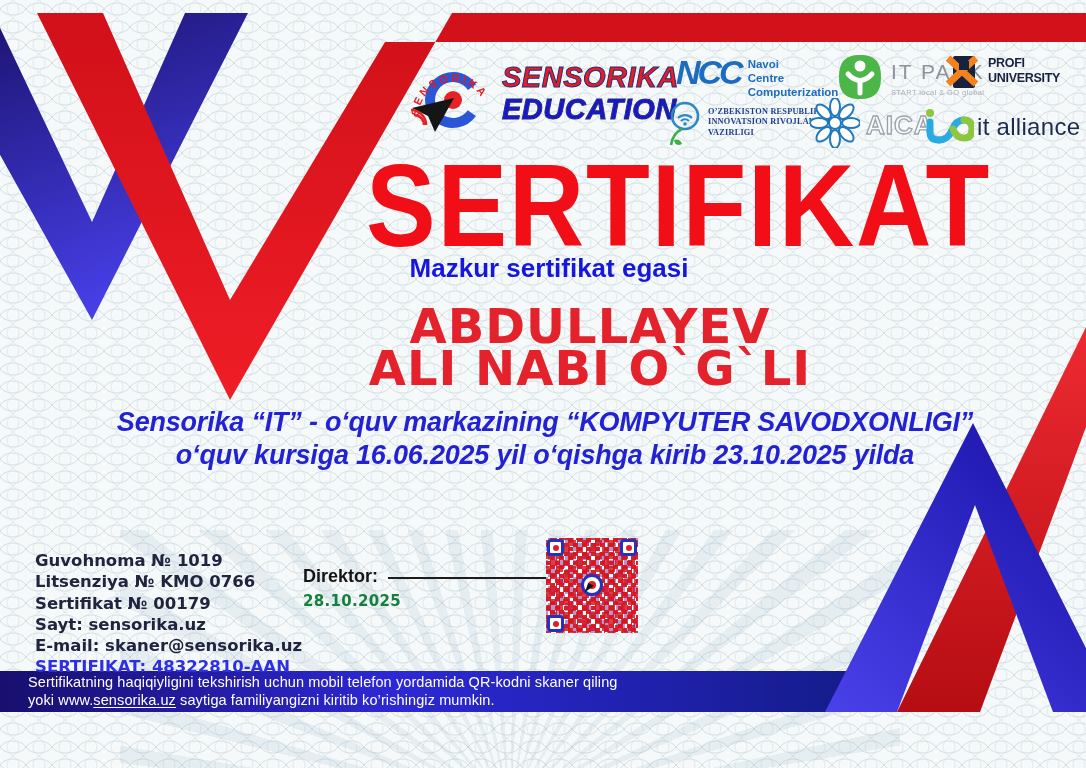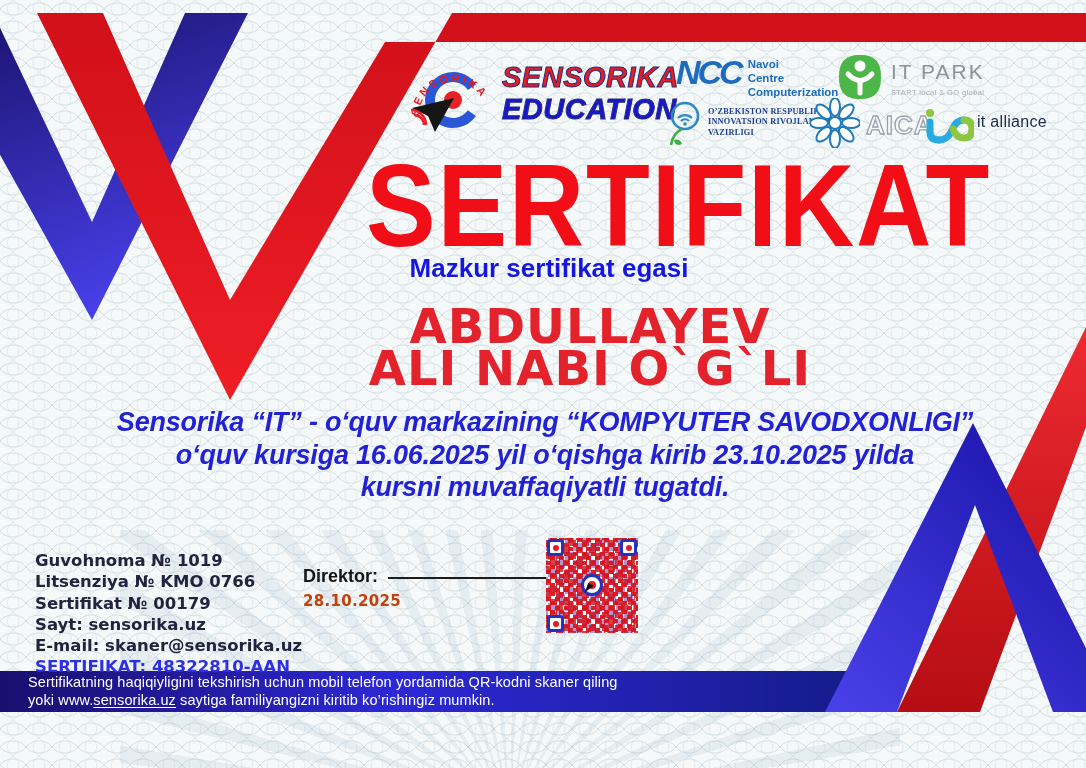--- a/index.html
+++ b/index.html
@@ -31,41 +31,41 @@
 
   .ministry { left:666px; top:98px; display:flex; }
   .ministry-text { margin-left:4px; padding-top:9px; font-family:"Liberation Serif", serif; font-weight:bold;
     font-size:8.3px; line-height:10.3px; color:#1d3e8e; letter-spacing:.2px; }
 
   .aica { left:810px; top:98px; display:flex; }
   .aica-name { margin-left:6px; padding-top:12px; font-size:26px; font-weight:800; letter-spacing:1px;
     color:#f8fafb; -webkit-text-stroke:1.3px #99a1aa; }
 
   .itall { left:922px; top:100px; display:flex; }
-  .itall-name { margin-left:3px; padding-top:13px; font-size:16px; font-weight:500; color:#1c2b4e; letter-spacing:.3px; }
+  .itall-name { margin-left:3px; padding-top:13px; font-size:24px; font-weight:500; color:#1c2b4e; letter-spacing:.3px; }
 
   
   .title { left:366px; top:148px; font-size:116px; font-weight:bold; line-height:1;
     color:#f10e17; letter-spacing:2px; transform:scaleX(.9); transform-origin:left top; white-space:nowrap; }
   .subtitle { left:299px; top:253px; width:500px; text-align:center; font-size:26px; font-weight:bold; color:#1616dd; }
   .recipient { left:240px; top:305px; width:700px; text-align:center; font-family:"DejaVu Sans", sans-serif;
     font-weight:bold; font-size:48px; line-height:42px; color:#e4222b; letter-spacing:1px; }
   .bodytext { left:23px; top:406px; width:1044px; text-align:center; font-weight:bold;
     font-size:27px; line-height:32.5px; color:#2222d4; letter-spacing:-.2px;font-style:italic; }
 
   
   .details { left:35px; top:550px; font-family:"DejaVu Sans", sans-serif; font-weight:bold;
     font-size:16.5px; line-height:21.3px; color:#20243f; }
   .cert-code { color:#2e2ee2; }
 
   
   .sig { left:303px; top:566px; }
   .sig-row { font-size:18px; font-weight:bold; color:#141414; }
   .sig-line { display:inline-block; width:212px; border-bottom:2.5px solid #1c1c1c; margin-left:10px; vertical-align:3px; }
-  .sig-date { margin-top:5px; font-family:"DejaVu Sans", sans-serif; font-weight:bold; font-size:15px; color:#c2410c; letter-spacing:.3px; }
+  .sig-date { margin-top:5px; font-family:"DejaVu Sans", sans-serif; font-weight:bold; font-size:15px; color:#15803d; letter-spacing:.3px; }
 
   
   .qr { left:546px; top:538px; width:92px; height:95px; background:
       repeating-conic-gradient(rgba(216,20,30,.95) 0% 25%, rgba(255,255,255,0) 25% 50%) 0px 0px/9px 9px,
       repeating-conic-gradient(rgba(205,16,26,.8) 0% 25%, rgba(255,255,255,0) 25% 50%) 4px 2px/13px 13px,
       repeating-conic-gradient(rgba(100,45,165,.5) 0% 25%, rgba(255,255,255,0) 25% 50%) 2px 5px/17px 17px,
       #ffffff; }
   .qr-f { position:absolute; width:17px; height:17px; border:3px solid #2432c0; border-radius:4px; background:#fff; }
   .qr-f::after { content:""; position:absolute; left:2.5px; top:2.5px; width:6px; height:6px; border-radius:50%; background:#e11c24; }
   .qr-f.tl { left:1px; top:1px; } .qr-f.tr { right:1px; top:1px; } .qr-f.bl { left:1px; bottom:1px; }
@@ -164,20 +164,31 @@
       <circle cx="22" cy="12" r="5.5" fill="#fff"></circle>
       <path d="M10 20 q12 13 24 0" fill="none" stroke="#fff" stroke-width="5" stroke-linecap="round"></path>
       <path d="M22 28 v11" stroke="#fff" stroke-width="5" stroke-linecap="round"></path>
     </svg>
     <div class="itpark-text">
       <div class="itpark-name">IT PARK</div>
       <div class="itpark-tag">START local &amp; GO global</div>
     </div>
   </div>
 
+  <div class="abs profi">
+    <svg width="36" height="34" viewBox="0 0 36 34">
+      <rect x="7" y="1" width="22" height="32" rx="2" fill="#15233f"></rect>
+      <path d="M2 3 L30 29 M30 3 L2 29" stroke="#f5821f" stroke-width="7"></path>
+      <rect x="13" y="6" width="10" height="9" fill="#15233f"></rect>
+    </svg>
+    <div class="profi-text">
+      <div>PROFI</div>
+      <div>UNIVERSITY</div>
+    </div>
+  </div>
 
   <div class="abs ministry">
     <svg width="38" height="52" viewBox="0 0 38 52">
       <circle cx="19" cy="18" r="13" fill="none" stroke="#2b8ac6" stroke-width="2.6"></circle>
       <path d="M12 20 a10 10 0 0 1 14 0" fill="none" stroke="#2b8ac6" stroke-width="2.2"></path>
       <path d="M15 23 a5.5 5.5 0 0 1 8 0" fill="none" stroke="#2b8ac6" stroke-width="2.2"></path>
       <circle cx="19" cy="26" r="1.8" fill="#2b8ac6"></circle>
       <path d="M16 31 q-9 4 -11 16" fill="none" stroke="#3fae49" stroke-width="2.6"></path>
       <path d="M8 42 q6 -2 8 4 q-7 3 -8 -4" fill="#3fae49"></path>
     </svg>
@@ -219,21 +230,20 @@
   <div class="abs subtitle">Mazkur sertifikat egasi</div>
 
   <div class="abs recipient">
     <div>ABDULLAYEV</div>
     <div>ALI NABI O`G`LI</div>
   </div>
 
   <div class="abs bodytext">
     <div>Sensorika “IT” - o‘quv markazining “KOMPYUTER SAVODXONLIGI”</div>
     <div>o‘quv kursiga 16.06.2025 yil o‘qishga kirib 23.10.2025 yilda</div>
-    <div>kursni muvaffaqiyatli tugatdi.</div>
   </div>
 
   <div class="abs details">
     <div>Guvohnoma № 1019</div>
     <div>Litsenziya № KMO 0766</div>
     <div>Sertifikat № 00179</div>
     <div>Sayt: sensorika.uz</div>
     <div>E-mail: skaner@sensorika.uz</div>
     <div class="cert-code">SERTIFIKAT: 48322810-AAN</div>
   </div>

